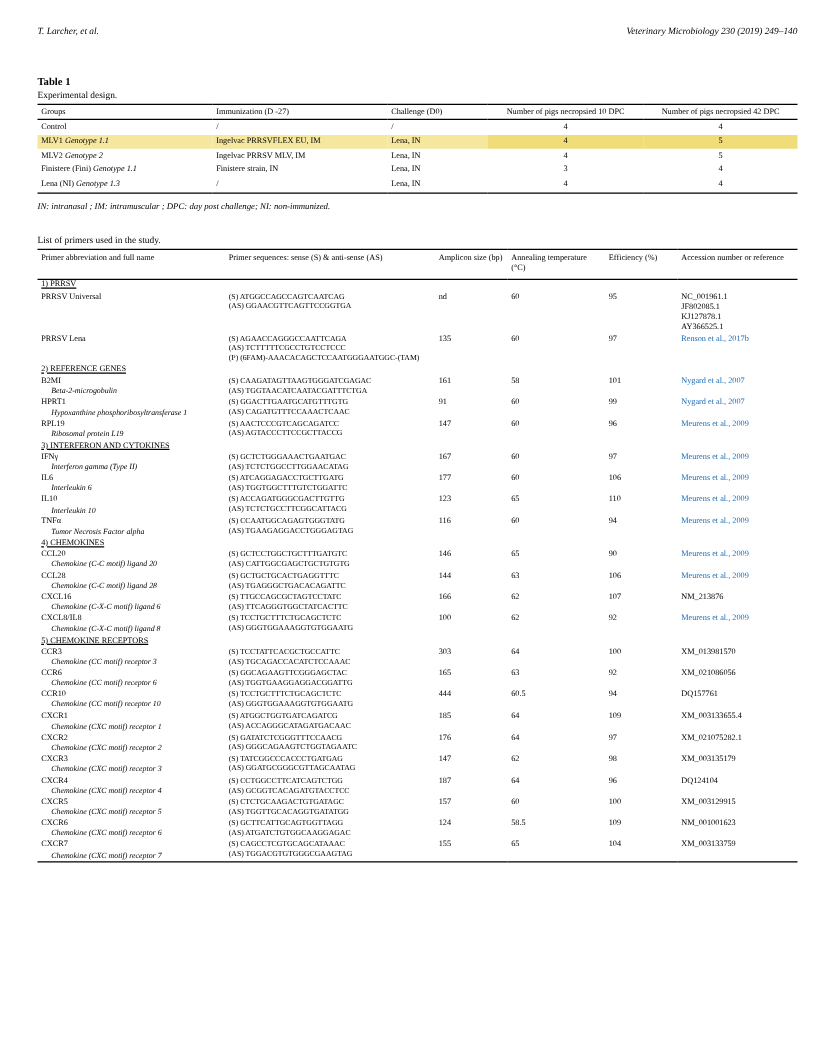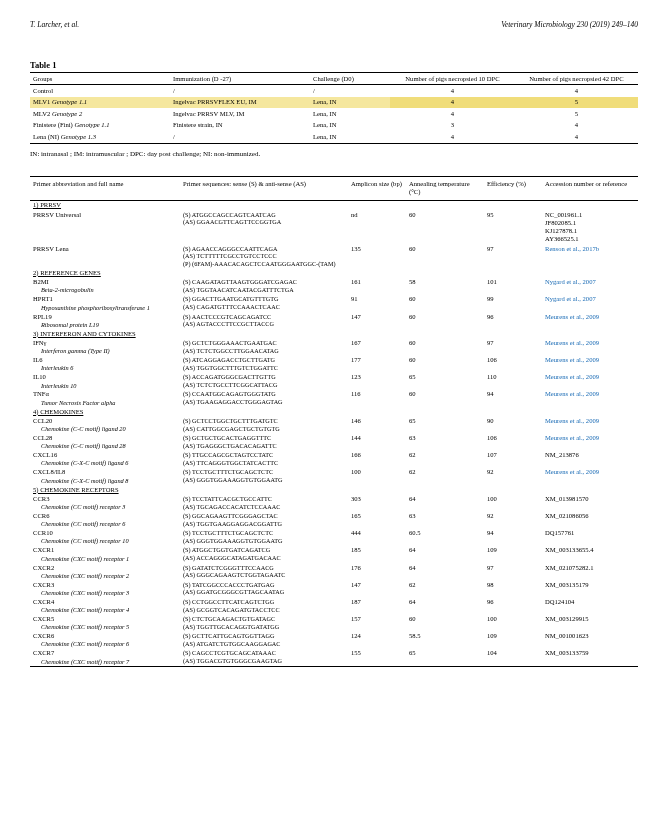--- a/index.html
+++ b/index.html
@@ -78,20 +78,21 @@
     background: #f5e79e;
   }
   .hl-strong {
     background: #f0dd7a;
   }
   .ital { font-style: italic; }
   .note {
     font-size: 7px;
     margin-top: 6px;
     margin-bottom: 18px;
+    font-style: italic;
   }
   .t2 {
     margin-top: 2px;
   }
   .t2 th, .t2 td {
     padding: 0.6px 3px;
     text-align: left;
     vertical-align: top;
     line-height: 1.24;
   }
@@ -131,20 +132,21 @@
 <div class="page">
 
   <div class="running-head">
     <span>T. Larcher, et al.</span>
     <span>Veterinary Microbiology 230 (2019) 249–140</span>
   </div>
 
   <div class="content">
 
     <div class="tbl-caption">Table 1</div>
+    <div class="tbl-subcaption">Experimental design.</div>
 
     <table class="t1">
       <colgroup>
         <col style="width:140px">
         <col style="width:140px">
         <col style="width:80px">
         <col style="width:125px">
         <col style="width:123px">
       </colgroup>
       <thead>
@@ -190,20 +192,21 @@
             <td>/</td>
             <td>Lena, IN</td>
             <td class="ctr">4</td>
             <td class="ctr">4</td>
           </tr>
         </tbody>
     </table>
 
     <div class="note">IN: intranasal ; IM: intramuscular ; DPC: day post challenge; NI: non-immunized.</div>
 
+    <div class="tbl-subcaption">List of primers used in the study.</div>
 
     <table class="t2">
       <colgroup>
         <col style="width:150px">
         <col style="width:168px">
         <col style="width:58px">
         <col style="width:78px">
         <col style="width:58px">
         <col style="width:96px">
       </colgroup>

